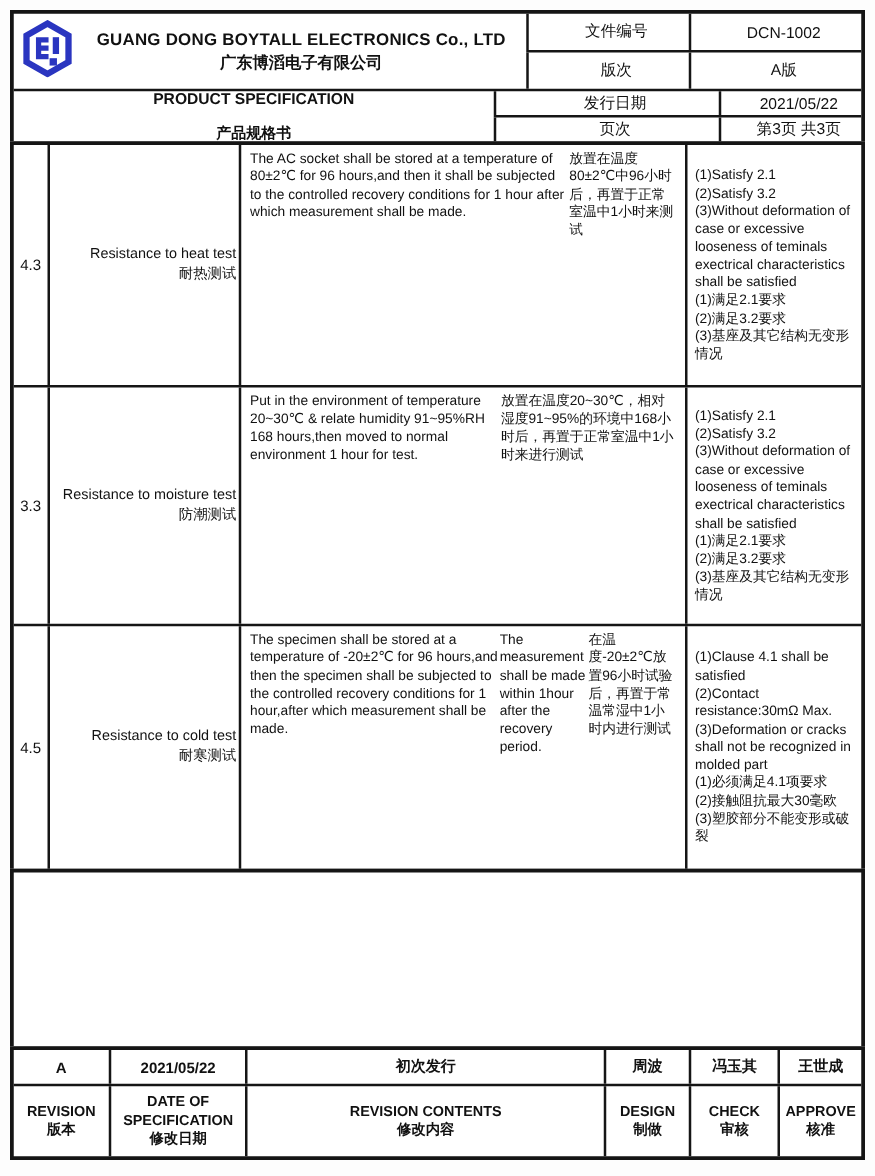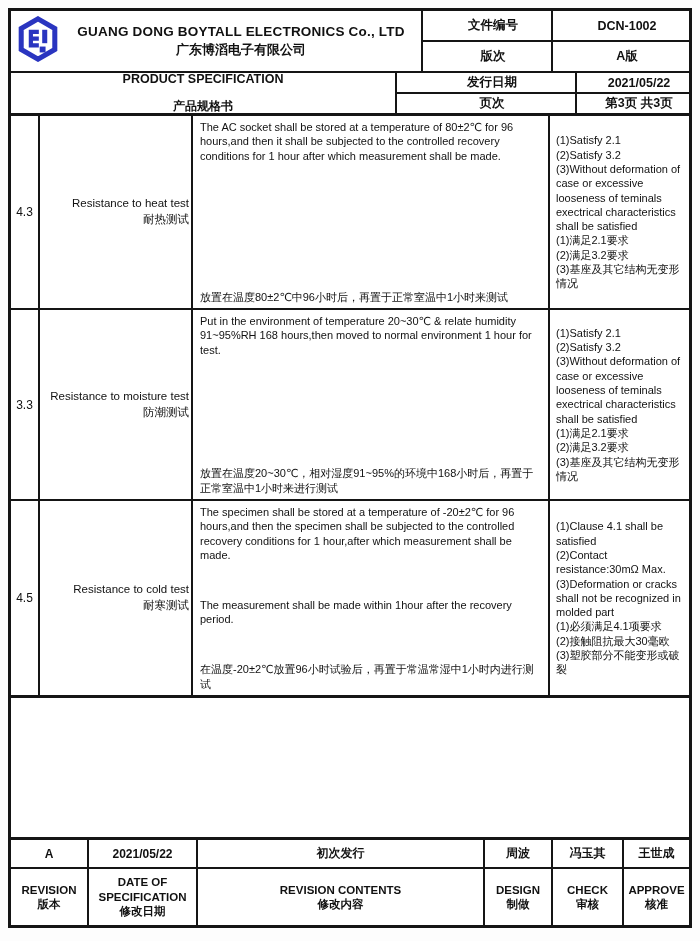--- a/index.html
+++ b/index.html
@@ -20,21 +20,21 @@
   }
   .logo { flex: 0 0 auto; margin-right: 8px; }
   .company-names { flex: 1; text-align: center; }
   .company-en { font-size: 13.5px; font-weight: bold; letter-spacing: .2px; }
   .company-cn { font-size: 13px; font-weight: bold; margin-top: 2px; }
   .hdr-fields { flex: 1; display: flex; flex-direction: column; }
   .hdr-field-row { flex: 1; display: flex; }
   .hdr-field-row + .hdr-field-row { border-top: 2px solid #151515; }
   .hdr-label, .hdr-value {
     display: flex; align-items: center; justify-content: center;
-    font-weight: bold; font-size: 12.5px; padding-left: 12px;
+    font-weight: normal; font-size: 12.5px; padding-left: 12px;
   }
   .hdr-label { width: 132px; border-left: 2px solid #151515; border-right: 2px solid #151515; }
   .hdr-bottom .hdr-label { width: 182px; }
   .hdr-value { flex: 1; }
   .hdr-bottom { display: flex; height: 42px; border-top: 2px solid #151515; }
   .hdr-title {
     width: 384px; display: flex; flex-direction: column;
     align-items: center; justify-content: center;
   }
   .title-en { font-size: 12.5px; font-weight: bold; }
@@ -50,21 +50,21 @@
   .row-45 { height: 196px; }
   .cell-num {
     display: flex; align-items: center; justify-content: center;
     font-size: 12px;
   }
   .cell-item {
     display: flex; flex-direction: column; align-items: flex-end; justify-content: center;
     text-align: center; font-size: 11.5px; line-height: 1.35; padding: 2px;
   }
   .cell-desc {
-    display: flex; flex-direction: column; justify-content: space-between;
+    display: flex; justify-content: flex-end;
     font-size: 11px; line-height: 1.3; padding: 4px 7px;
   }
   .cell-result {
     display: flex; flex-direction: column; justify-content: center;
     font-size: 11px; line-height: 1.3; padding: 4px 4px 4px 6px;
   }
 
   
   .empty-box { height: 145px; }
 

